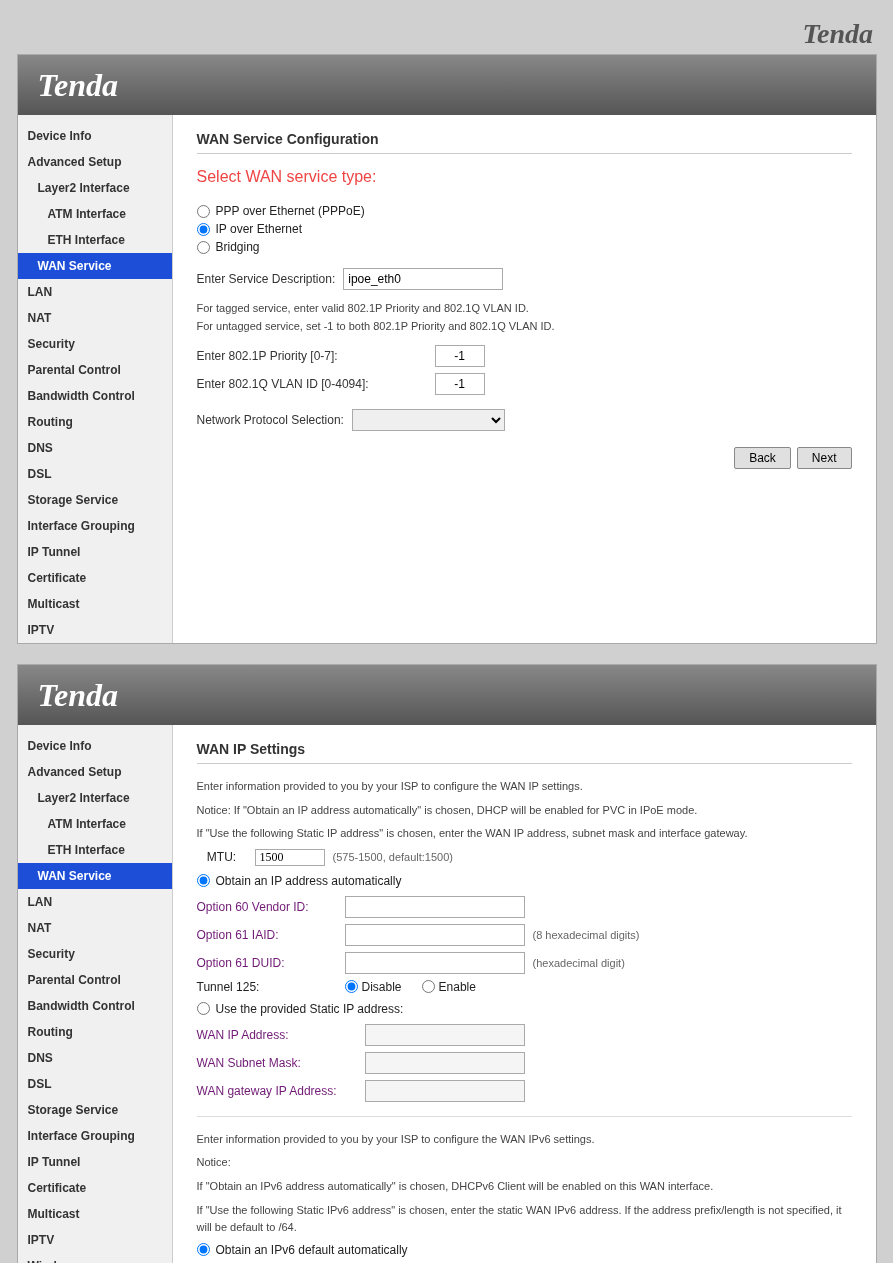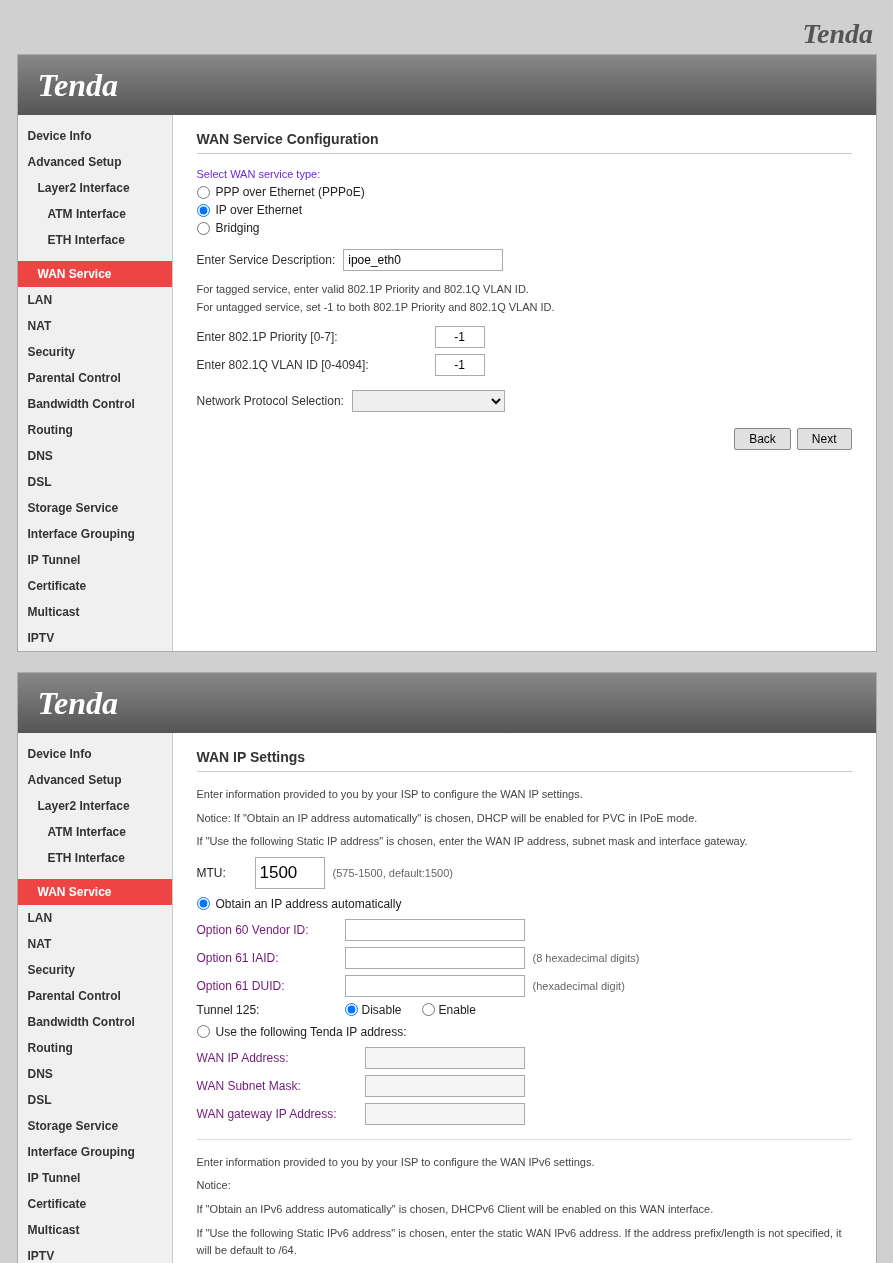--- a/index.html
+++ b/index.html
@@ -57,24 +57,23 @@
       flex-shrink: 0;
     }
     .sidebar-item {
       padding: 4px 10px 4px 14px;
       cursor: pointer;
       color: #333;
       font-size: 12px;
       line-height: 1.5;
     }
     .sidebar-item.active {
-      background: #ef4444;
+      background: #1d4ed8;
       color: #fff;
       font-weight: bold;
-      margin-top: 8px;
     }
     .sidebar-item.level1 {
       font-weight: bold;
       padding-left: 10px;
     }
     .sidebar-item.level2 {
       padding-left: 20px;
       font-weight: bold;
     }
     .sidebar-item.level3 {
@@ -91,23 +90,23 @@
     .page-title {
       font-size: 14px;
       font-weight: bold;
       color: #333;
       margin-bottom: 14px;
       border-bottom: 1px solid #ccc;
       padding-bottom: 6px;
     }
 
     .section-label {
-      font-size: 11px;
-      color: #6d28d9;
-      margin-bottom: 5px;
+      font-size: 16px;
+      color: #ef4444;
+      margin-bottom: 18px;
     }
 
     .radio-group {
       margin-bottom: 6px;
     }
     .radio-group label {
       display: flex;
       align-items: center;
       gap: 6px;
       margin-bottom: 4px;
@@ -193,27 +192,28 @@
       border-top: 1px solid #ddd;
       margin: 14px 0;
     }
 
     .mtu-row {
       display: flex;
       align-items: center;
       gap: 8px;
       margin-bottom: 8px;
     }
-    .mtu-row label { font-size: 12px; min-width: 50px; }
+    .mtu-row label { font-size: 12px; min-width: 50px; text-align: center; }
     .mtu-row input[type="text"] {
       border: 1px solid #aaa;
       width: 70px;
       padding: 2px 4px;
-      font-size: 17px;
-      height: 32px;
+      font-size: 12px;
+      height: 17px;
+      font-family: Liberation Serif, serif;
     }
     .mtu-row .hint { font-size: 11px; color: #666; }
 
     .field-row {
       display: flex;
       align-items: center;
       margin-bottom: 6px;
       gap: 8px;
     }
     .field-row label {
@@ -421,21 +421,21 @@
           </span>
           <span class="radio-inline" style="margin-left:12px;">
             <input type="radio" name="opt125" style="">
             <span>Enable</span>
           </span>
         </div>
 
         <div class="radio-group" style="margin-bottom:6px;">
           <label>
             <input type="radio" name="ip_mode" style="">
-            <span>Use the following Tenda IP address:</span>
+            <span>Use the provided Static IP address:</span>
           </label>
         </div>
 
         <div class="static-section">
           <div class="field-row">
             <label>WAN IP Address:</label>
             <input type="text" style="width: 160px; background: rgb(245, 245, 245);">
           </div>
           <div class="field-row">
             <label>WAN Subnet Mask:</label>
@@ -451,21 +451,21 @@
 
         <div class="ipv6-section">
           <div class="notice-text">Enter information provided to you by your ISP to configure the WAN IPv6 settings.</div>
           <div class="notice-text">Notice:</div>
           <div class="notice-text">If "Obtain an IPv6 address automatically" is chosen, DHCPv6 Client will be enabled on this WAN interface.</div>
           <div class="notice-text">If "Use the following Static IPv6 address" is chosen, enter the static WAN IPv6 address. If the address prefix/length is not specified, it will be default to /64.</div>
 
           <div class="radio-group" style="margin-bottom:5px;">
             <label>
               <input type="radio" name="ipv6_mode" checked="" style="">
-              <span>Obtain an IPv6 address automatically</span>
+              <span>Obtain an IPv6 default automatically</span>
             </label>
           </div>
 
         </div>
 
       </div>
     </div>
   </div>
 
 </div>

